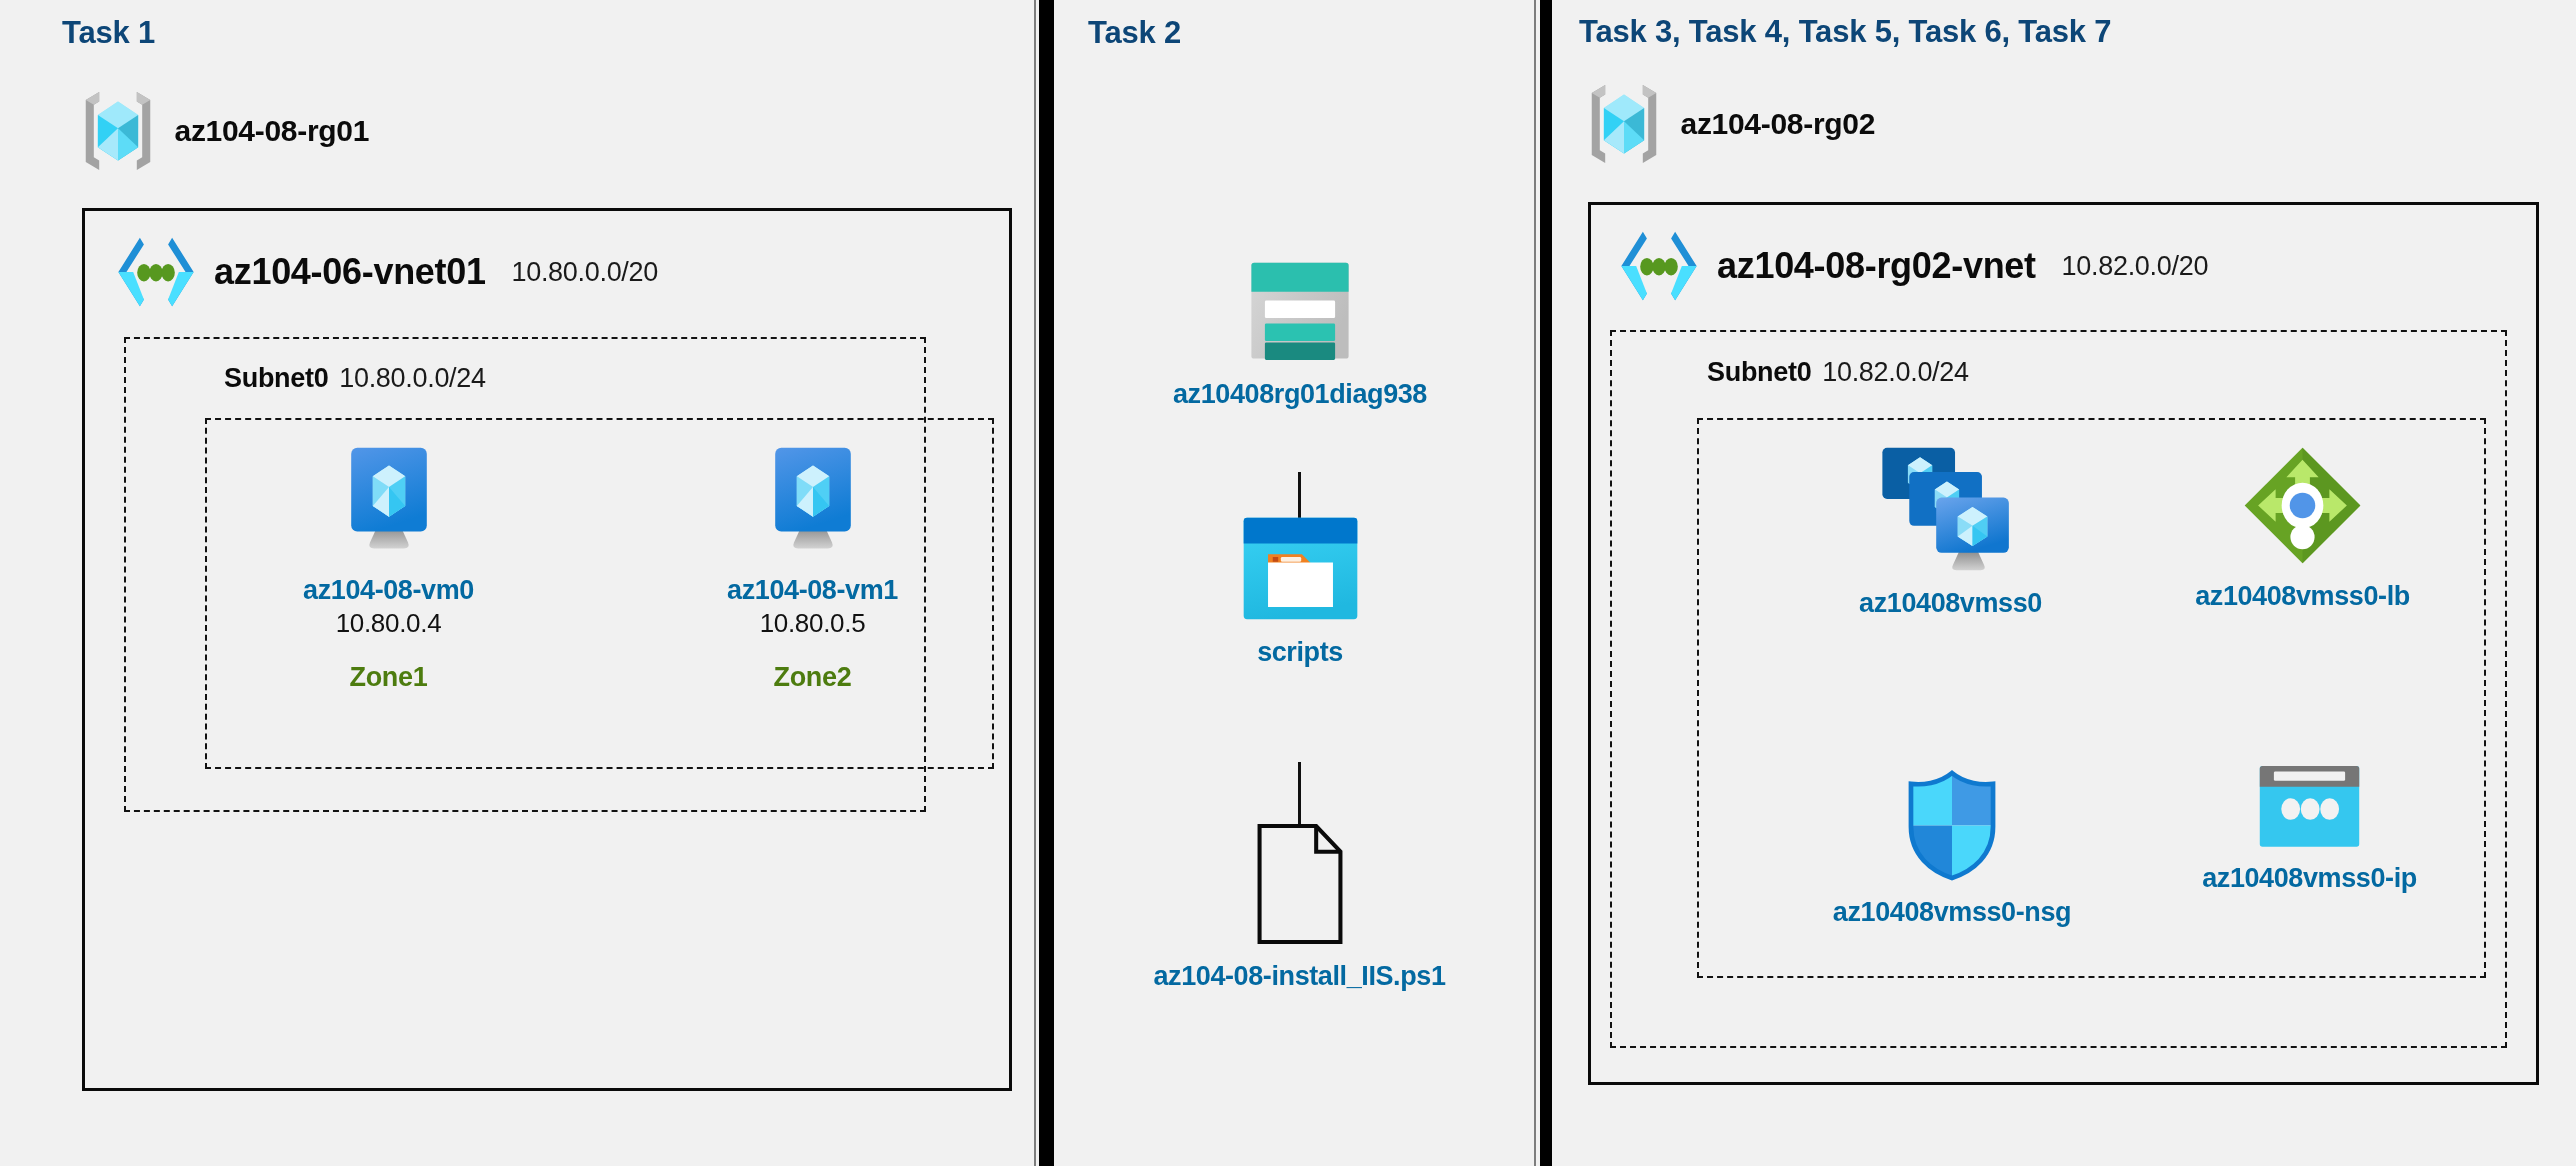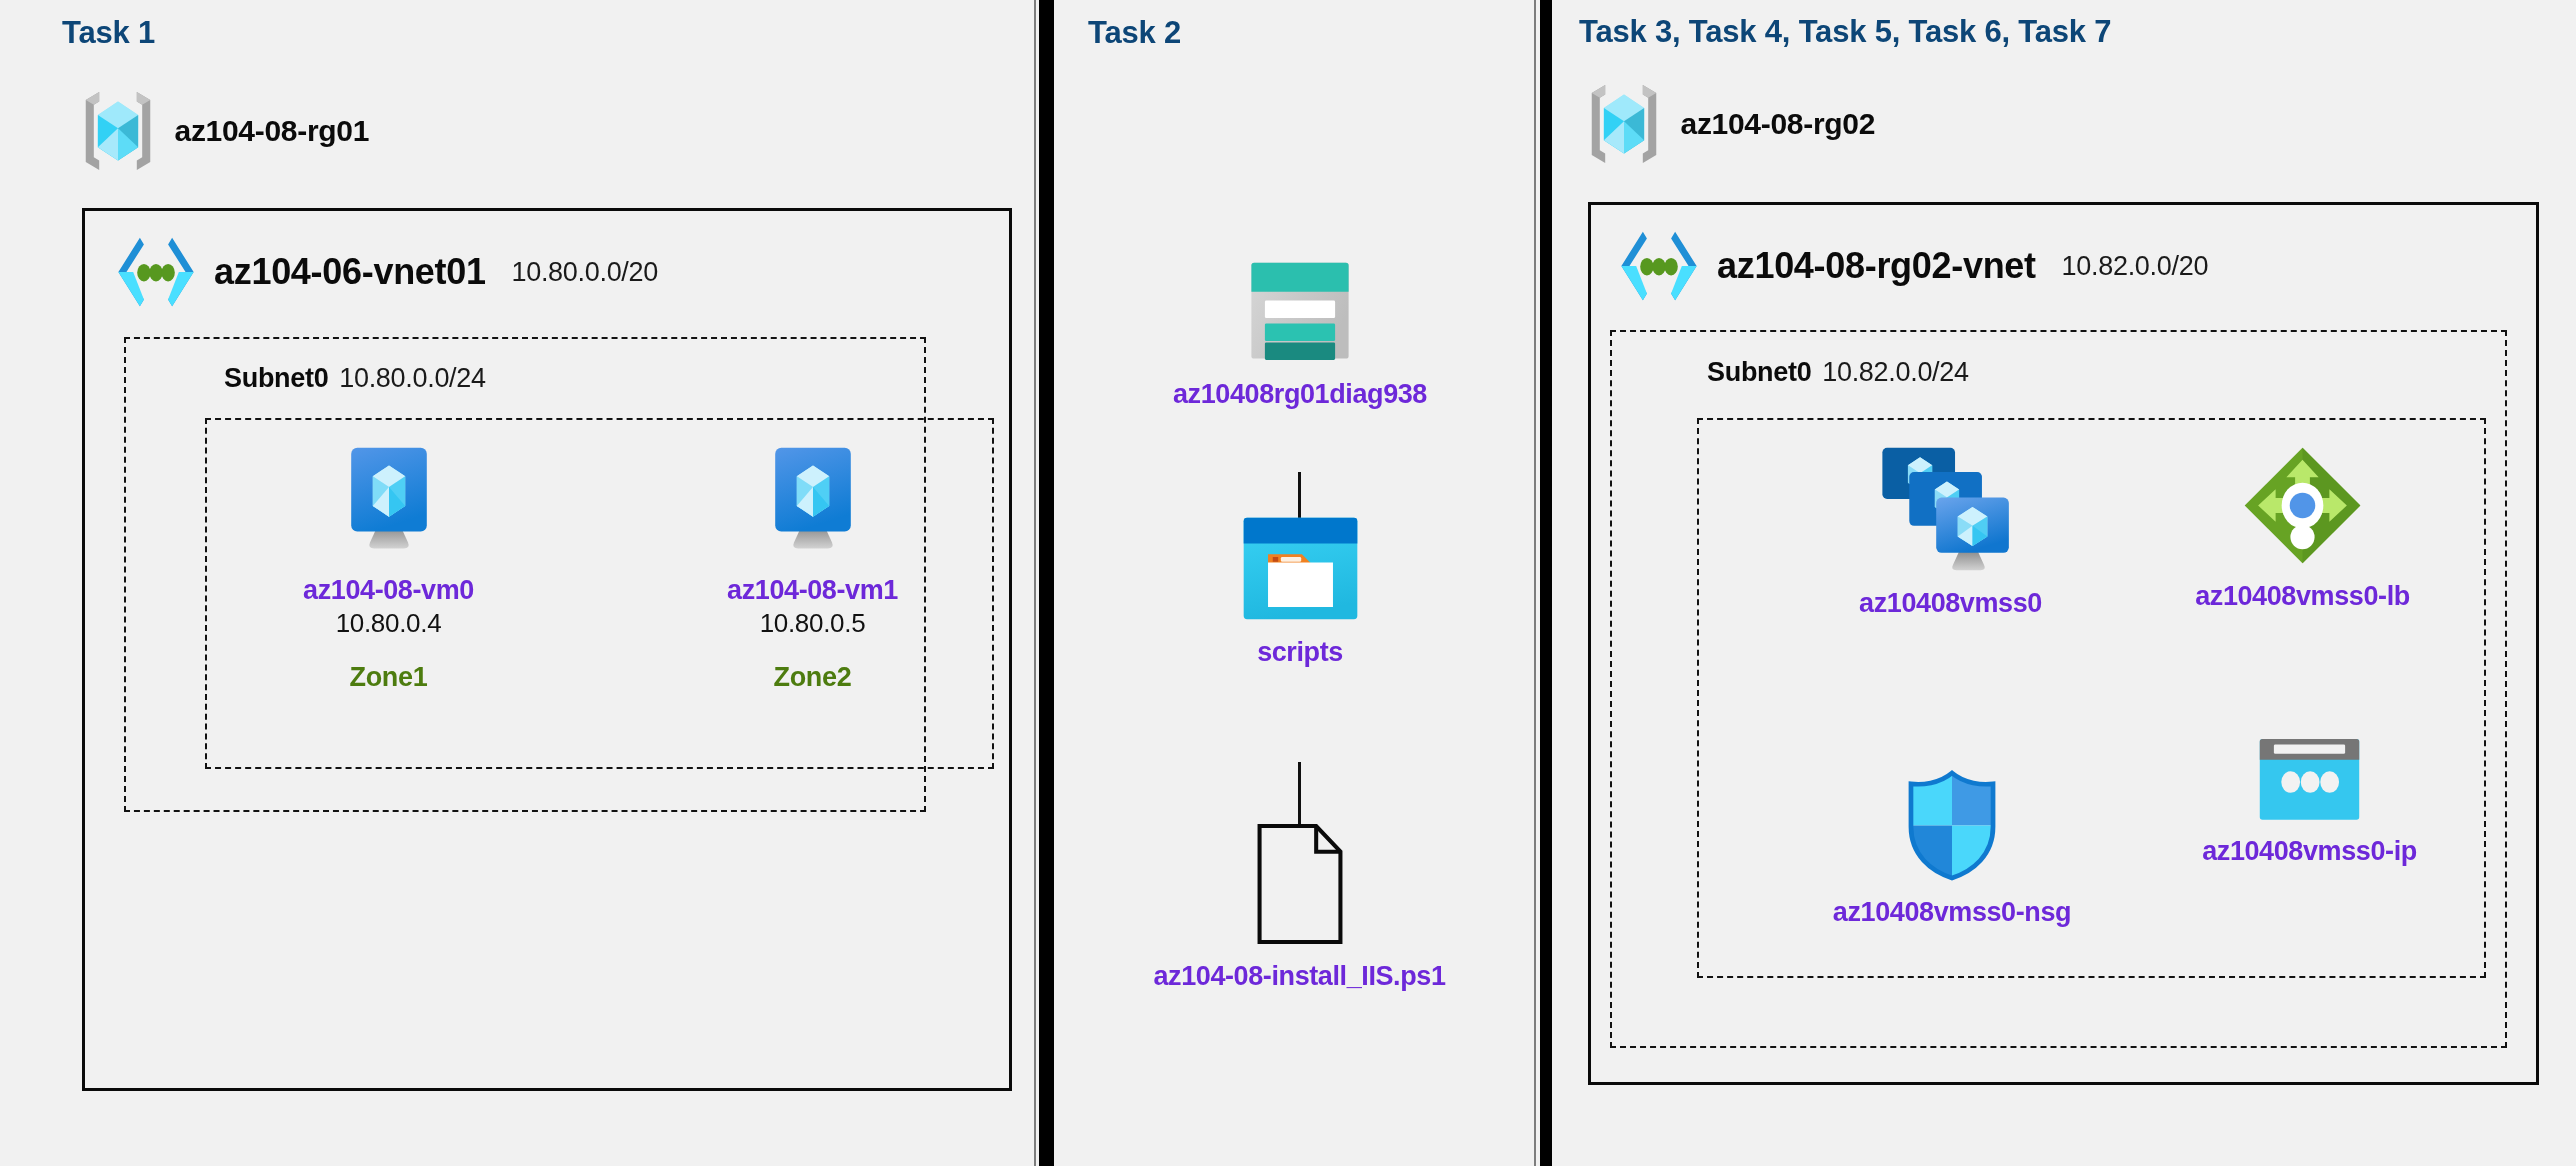--- a/index.html
+++ b/index.html
@@ -68,33 +68,33 @@
   #subnet-row-2{left:1683px;top:357px;}
   .subnet-name{font-size:27px;font-weight:bold;color:#0b0b0b;white-space:nowrap;letter-spacing:-0.3px;}
 
   
   .inner-dashed{position:absolute;box-sizing:border-box;border:2.7px dashed #121212;}
   #vm-group-box{left:181px;top:418px;width:789px;height:351px;}
   #vmss-group-box{left:1673px;top:418px;width:789px;height:560px;}
 
   
   .node{position:absolute;display:flex;flex-direction:column;align-items:center;text-align:center;}
-  .node-label{font-size:27px;font-weight:bold;color:#6d28d9;white-space:nowrap;letter-spacing:-0.4px;line-height:1.18;}
+  .node-label{font-size:27px;font-weight:bold;color:#0369a1;white-space:nowrap;letter-spacing:-0.4px;line-height:1.18;}
   .node-sub{font-size:26px;font-weight:normal;color:#111;white-space:nowrap;letter-spacing:-0.3px;line-height:1.25;}
   .node-zone{font-size:27px;font-weight:bold;color:#4d7c0f;white-space:nowrap;letter-spacing:-0.3px;}
 
   #node-vm0{left:243px;top:445px;width:243px;}
   #node-vm1{left:667px;top:445px;width:243px;}
   #node-storage{left:1087px;top:256px;width:378px;}
   #node-scripts{left:1087px;top:515px;width:378px;}
   #node-psfile{left:1073px;top:822px;width:405px;}
   #node-vmss{left:1758px;top:445px;width:337px;justify-content:space-between;}
   #node-lb{left:2110px;top:445px;width:337px;}
   #node-nsg{left:1739px;top:769px;width:378px;}
-  #node-ip{left:2110px;top:735px;width:351px;text-align:center;}
+  #node-ip{left:2110px;top:762px;width:351px;text-align:center;}
 
   .gap-zone{height:23px;}
   .lbl-gap{height:15px;}
 
   
   .connector{position:absolute;width:2.7px;background:#101010;}
   #connector-1{left:1274px;top:472px;height:66px;}
   #connector-2{left:1274px;top:762px;height:65px;}
 
   

